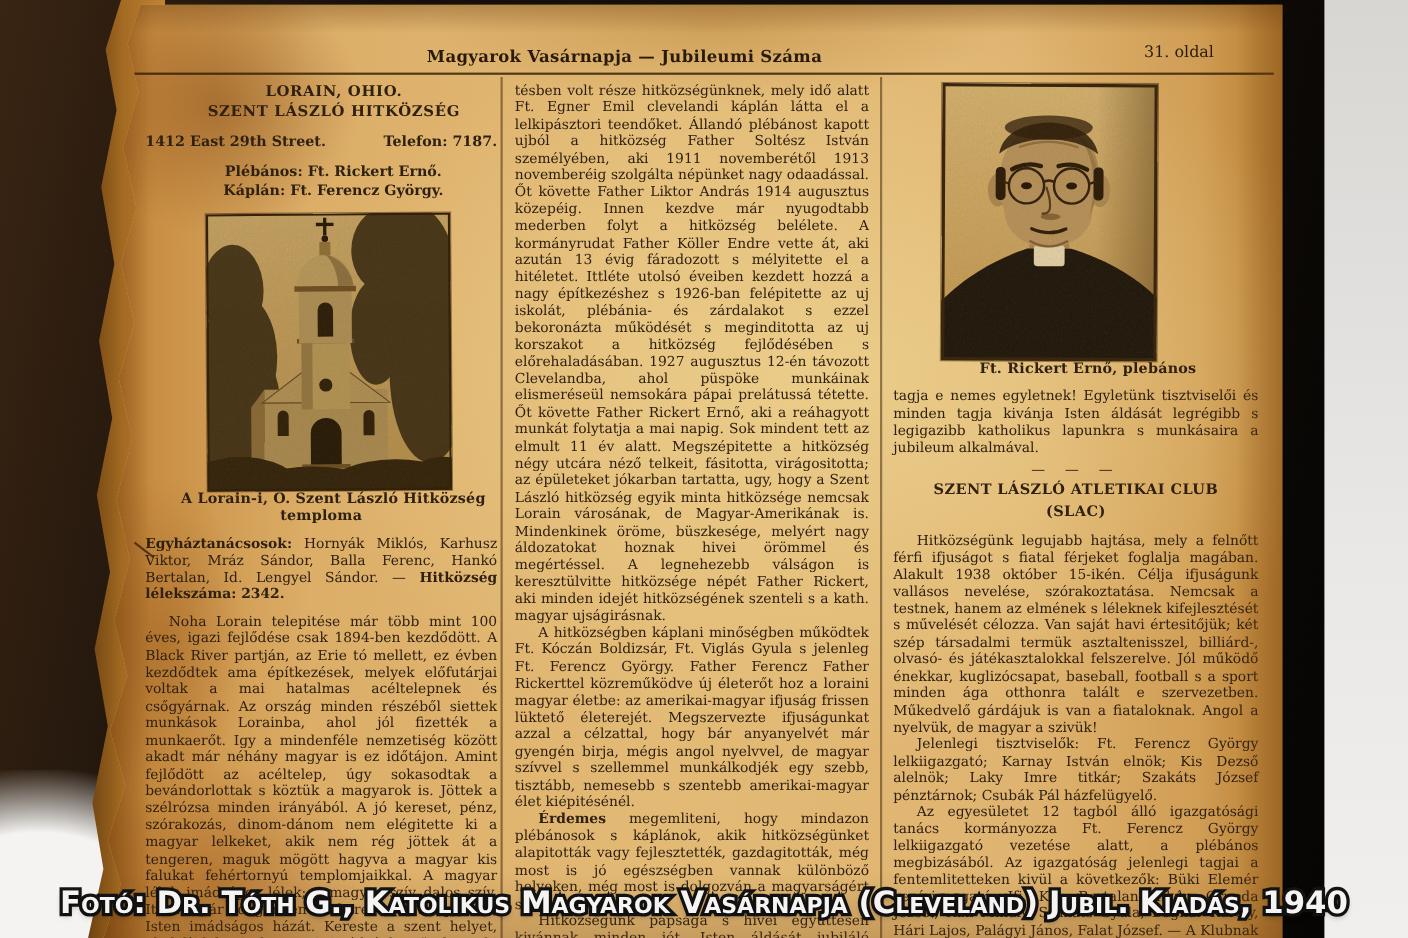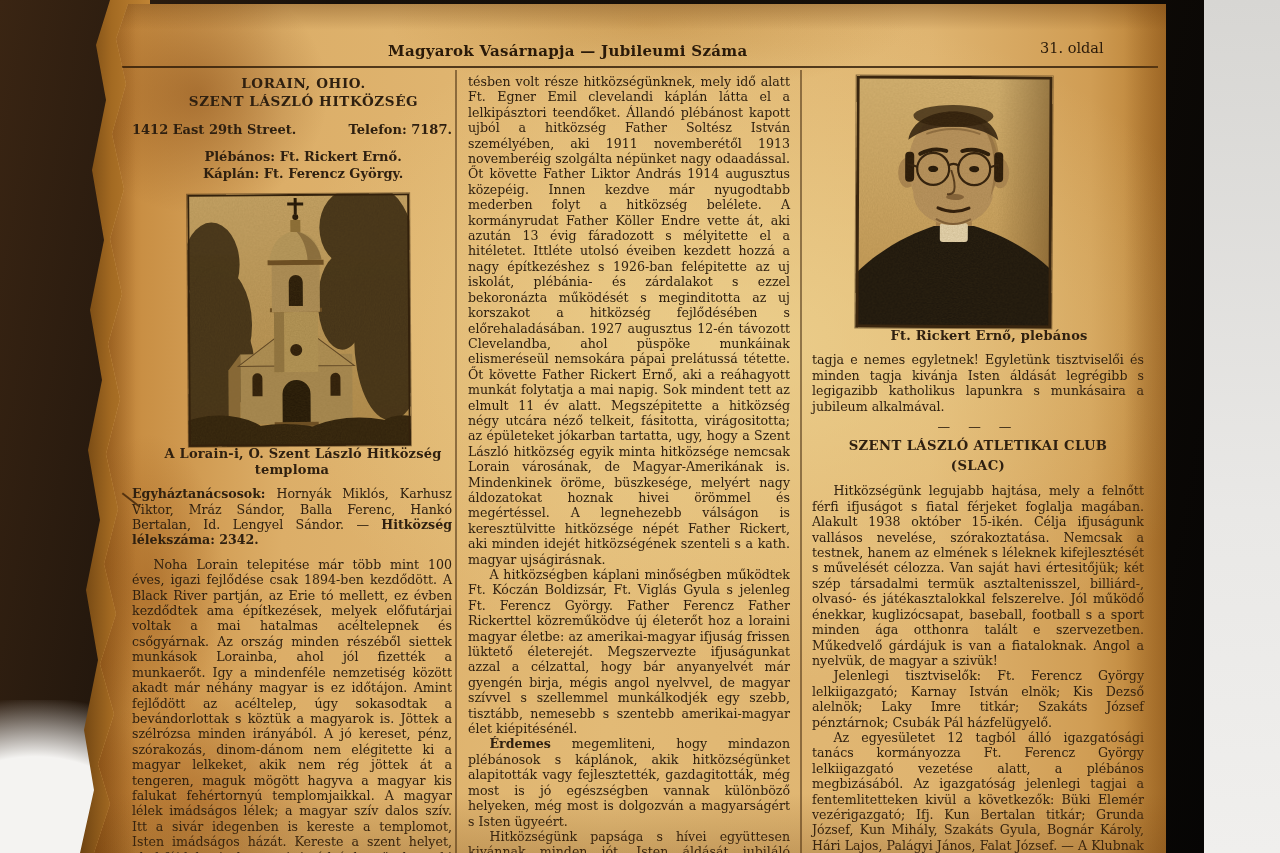--- a/index.html
+++ b/index.html
@@ -250,13 +250,14 @@
       <p class="noindent first-body">tagja e nemes egyletnek! Egyletünk tisztviselői és minden tagja kivánja Isten áldását legrégibb s legigazibb katholikus lapunkra s munkásaira a jubileum alkalmával.</p>
       <p class="divider">— — —</p>
       <p class="club-title">SZENT LÁSZLÓ ATLETIKAI CLUB</p>
       <p class="club-title">(SLAC)</p>
       <p class="first-body">Hitközségünk legujabb hajtása, mely a felnőtt férfi ifjuságot s fiatal férjeket foglalja magában. Alakult 1938 október 15-ikén. Célja ifjuságunk vallásos nevelése, szórakoztatása. Nemcsak a testnek, hanem az elmének s léleknek kifejlesztését s művelését célozza. Van saját havi értesitőjük; két szép társadalmi termük asztaltenisszel, billiárd-, olvasó- és játékasztalokkal felszerelve. Jól működő énekkar, kuglizócsapat, baseball, football s a sport minden ága otthonra talált e szervezetben. Műkedvelő gárdájuk is van a fiataloknak. Angol a nyelvük, de magyar a szivük!</p>
       <p>Jelenlegi tisztviselők: Ft. Ferencz György lelkiigazgató; Karnay István elnök; Kis Dezső alelnök; Laky Imre titkár; Szakáts József pénztárnok; Csubák Pál házfelügyelő.</p>
       <p>Az egyesületet 12 tagból álló igazgatósági tanács kormányozza Ft. Ferencz György lelkiigazgató vezetése alatt, a plébános megbizásából. Az igazgatóság jelenlegi tagjai a fentemlitetteken kivül a következők: Büki Elemér vezérigazgató; Ifj. Kun Bertalan titkár; Grunda József, Kun Mihály, Szakáts Gyula, Bognár Károly, Hári Lajos, Palágyi János, Falat József. — A Klubnak minden két hét-</p>
     </div>
   </div>
 
+  <div class="credit">Fotó: Dr. Tóth G., Katolikus Magyarok Vasárnapja (Cleveland) Jubil. Kiadás, 1940</div>
 </div>
 
 </body></html>

